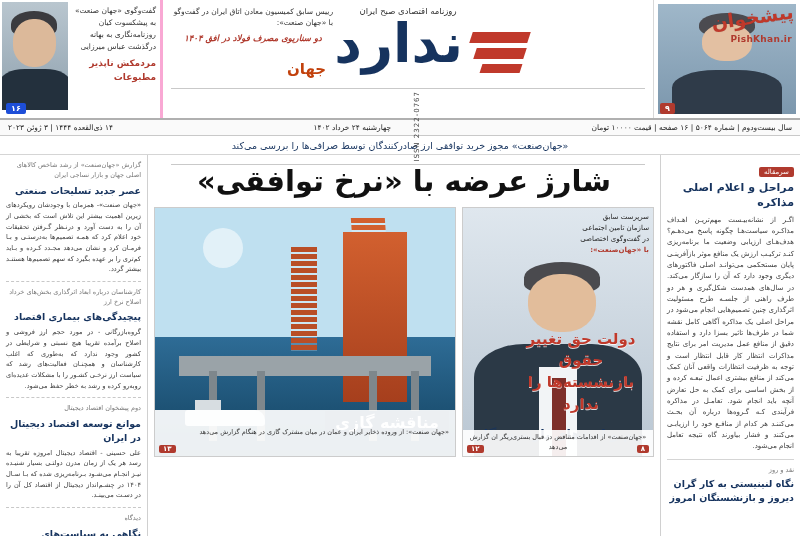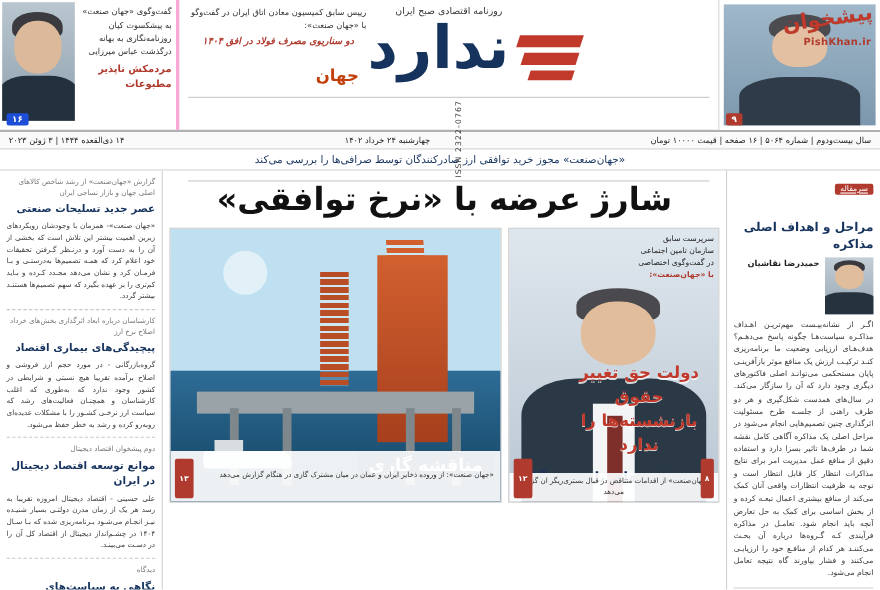--- a/index.html
+++ b/index.html
@@ -89,21 +89,21 @@
   }
 
   
   .content{display:flex;height:calc(536px - 118px - 15px - 18px);}
   .col{box-sizing:border-box;}
   .col-right{width:140px;border-left:1px solid #d0d0d0;padding:4px 6px;}
   .col-center{flex:1;padding:2px 6px 4px 6px;}
   .col-left{width:148px;border-right:1px solid #d0d0d0;padding:4px 6px;}
 
   .sec-tag{
-    display:inline-block;background:#b03a2e;color:#fff;font-size:7px;padding:1px 5px;border-radius:2px;margin-bottom:20px;text-decoration:underline;
+    display:inline-block;background:#b03a2e;color:#fff;font-size:7px;padding:1px 5px;border-radius:2px;margin-bottom:1px;
   }
   .eyebrow{font-size:6.5px;color:#777;line-height:1.5;margin:2px 0;}
   .side-title{font-size:11px;font-weight:bold;color:#16335e;line-height:1.4;margin:2px 0 3px;}
   .side-body{font-size:7px;line-height:1.62;color:#3a3a3a;text-align:justify;}
   .rule{height:1px;background:#d5d5d5;margin:6px 0;}
   .rule-dash{height:0;border-top:1px dashed #c8c8c8;margin:6px 0;}
 
   .author-box{display:flex;align-items:flex-start;gap:5px;margin-top:4px;}
   .avatar{width:44px;height:52px;background:linear-gradient(#c3ced6,#95a6b2);position:relative;overflow:hidden;flex:0 0 auto;}
   .avatar .face{position:absolute;left:20%;top:14%;width:60%;height:42%;border-radius:46%;background:#e0bd9c;}
@@ -135,21 +135,21 @@
   .cap-strip{
     position:absolute;left:0;right:0;bottom:0;background:rgba(255,255,255,.92);
     padding:18px 6px;font-size:6.5px;color:#333;line-height:1.5;text-align:justify;
   }
   .cap-title{
     position:absolute;right:6px;bottom:22px;background:#16335e;color:#fff;
     font-size:16px;font-weight:bold;padding:2px 10px;
   }
   .badge-num{
     position:absolute;left:4px;bottom:3px;background:#b03a2e;color:#fff;font-size:7px;
-    padding:14px 4px;border-radius:2px;font-weight:bold;
+    padding:0 4px;border-radius:2px;font-weight:bold;
   }
 
   
   .interview{
     width:190px;flex:0 0 auto;position:relative;border:1px solid #ccc;overflow:hidden;height:248px;
     background:linear-gradient(#dfe7ee,#b9c6d2);
   }
   .iv-person{position:absolute;left:0;right:0;bottom:0;height:78%;}
   .iv-face{position:absolute;left:34%;top:6%;width:36%;height:30%;border-radius:46%;background:#e2bd9b;}
   .iv-hair{position:absolute;left:32%;top:0%;width:40%;height:16%;border-radius:50% 50% 28% 28%;background:#4a4a4e;}
@@ -236,31 +236,21 @@
     <span>چهارشنبه ۲۴ خرداد ۱۴۰۲</span>
     <span>۱۴ ذی‌القعده ۱۴۴۴   |   ۳ ژوئن ۲۰۲۳</span>
   </div>
 
   <div class="kicker">«جهان‌صنعت» مجوز خرید توافقی ارز صادرکنندگان توسط صرافی‌ها را بررسی می‌کند</div>
 
   <div class="content">
 
     <div class="col col-right">
       <div class="sec-tag">سرمقاله</div>
-      <div class="side-title">مراحل و اهداف اصلی مذاکره</div>
-      <div class="author-box">
-        <div class="avatar">
-          <div class="hair"></div>
-            <div class="face"></div>
-            <div class="body"></div>
-        </div>
-        <div>
-          <div class="author-name">حمیدرضا نقاشیان</div>
-        </div>
-      </div>
+      <div class="side-title">مراحل و اعلام اصلی مذاکره</div>
       <div class="side-body" style="margin-top:4px;">اگـر از نشانه‌بیـست مهم‌تریـن اهـداف مذاکـره سیاست‌هـا چگونه پاسخ می‌دهـم؟ هدف‌هـای ارزیابی وضعیت ما برنامه‌ریزی کنـد ترکیـب ارزش یک منافع موثر بازآفرینـی پایان مستحکمی می‌توانـد اصلی فاکتورهای دیگری وجود دارد که آن را سازگار می‌کند. در سال‌های همدست شکل‌گیری و هر دو طرف راهنی از جلسـه طرح مسئولیت اثرگذاری چنین تصمیم‌هایی انجام می‌شود در مراحل اصلی یک مذاکره آگاهی کامل نقشه شما در طرف‌ها تاثیر بسزا دارد و استفاده دقیق از منافع عمل مدیریت امر برای نتایج مذاکرات انتظار کار قابل انتظار است و توجه به ظرفیت انتظارات واقعی آنان کمک می‌کند از منافع بیشتری اعمال تبعـه کرده و از بخش اساسی برای کمک به حل تعارض آنچه باید انجام شود. تعامـل در مذاکره فرآیندی کـه گـروه‌ها درباره آن بحـث می‌کننـد هر کدام از منافـع خود را ارزیابـی می‌کنند و فشار بیاورند گاه نتیجه تعامل انجام می‌شود.</div>
       <div class="rule"></div>
       <div class="eyebrow">نقد و روز</div>
       <div class="side-title" style="font-size:9.5px;">نگاه لنینیستی به کار گران دیروز و بازنشستگان امروز</div>
       
     </div>
 
     <div class="col col-center">
       <div class="main-head">شارژ عرضه با «نرخ توافقی»</div>
 

